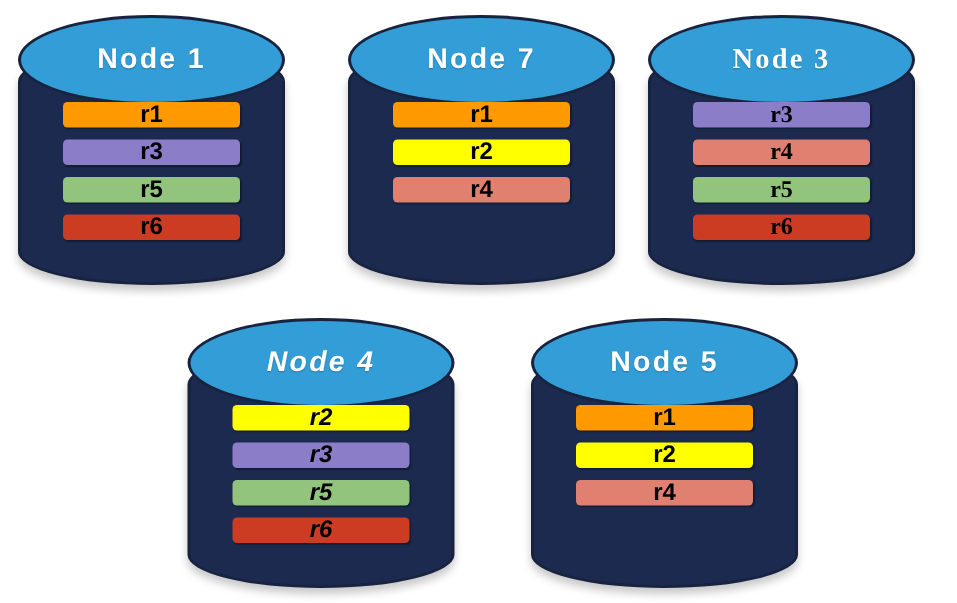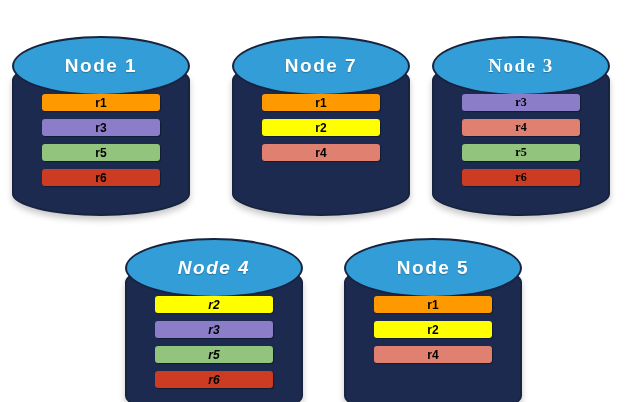--- a/index.html
+++ b/index.html
@@ -13,21 +13,20 @@
     font-family: "Liberation Sans", sans-serif;
     overflow: hidden;
     position: relative;
   }
 
   #canvas {
     position: relative;
     width: 638px;
     height: 308px;
     background: #ffffff;
-    margin-top: 26px;
   }
 
   
   .node {
     position: absolute;
     width: 178px;
     height: 182px;
   }
 
   .node .cyl-body {
@@ -82,21 +81,21 @@
 
   .shard {
     position: relative;
     height: 17px;
     margin-bottom: 8px;
     border-radius: 3px;
     display: flex;
     align-items: center;
     justify-content: center;
     color: #000000;
-    font-size: 12px;
+    font-size: 16px;
     font-weight: bold;
     box-shadow: 1px 1px 1px rgba(0,0,0,0.35);
   }
   .shard:last-child { margin-bottom: 0; }
 </style>
 </head>
 <body>
 
 <div id="canvas">
     <div class="node" style="left: 12px; top: 10px;">
@@ -135,21 +134,21 @@
       <div class="cyl-body"></div>
       <div class="cyl-top"></div>
       <div class="node-title">Node  4</div>
       <div class="shard-stack">
         <div class="shard" style="background: rgb(255, 255, 0);">r2</div>
         <div class="shard" style="background: rgb(140, 125, 200);">r3</div>
         <div class="shard" style="background: rgb(146, 196, 125);">r5</div>
         <div class="shard" style="background: rgb(204, 60, 35);">r6</div>
       </div>
     </div>
-    <div class="node" style="left: 344px; top: 212px; padding-left: 24px;">
+    <div class="node" style="left: 354px; top: 212px; padding-left: 24px;">
       <div class="cyl-body"></div>
       <div class="cyl-top"></div>
       <div class="node-title">Node  5</div>
       <div class="shard-stack">
         <div class="shard" style="background: rgb(255, 153, 0);">r1</div>
         <div class="shard" style="background: rgb(255, 255, 0);">r2</div>
         <div class="shard" style="background: rgb(224, 128, 112);">r4</div>
       </div>
     </div>
   </div>

